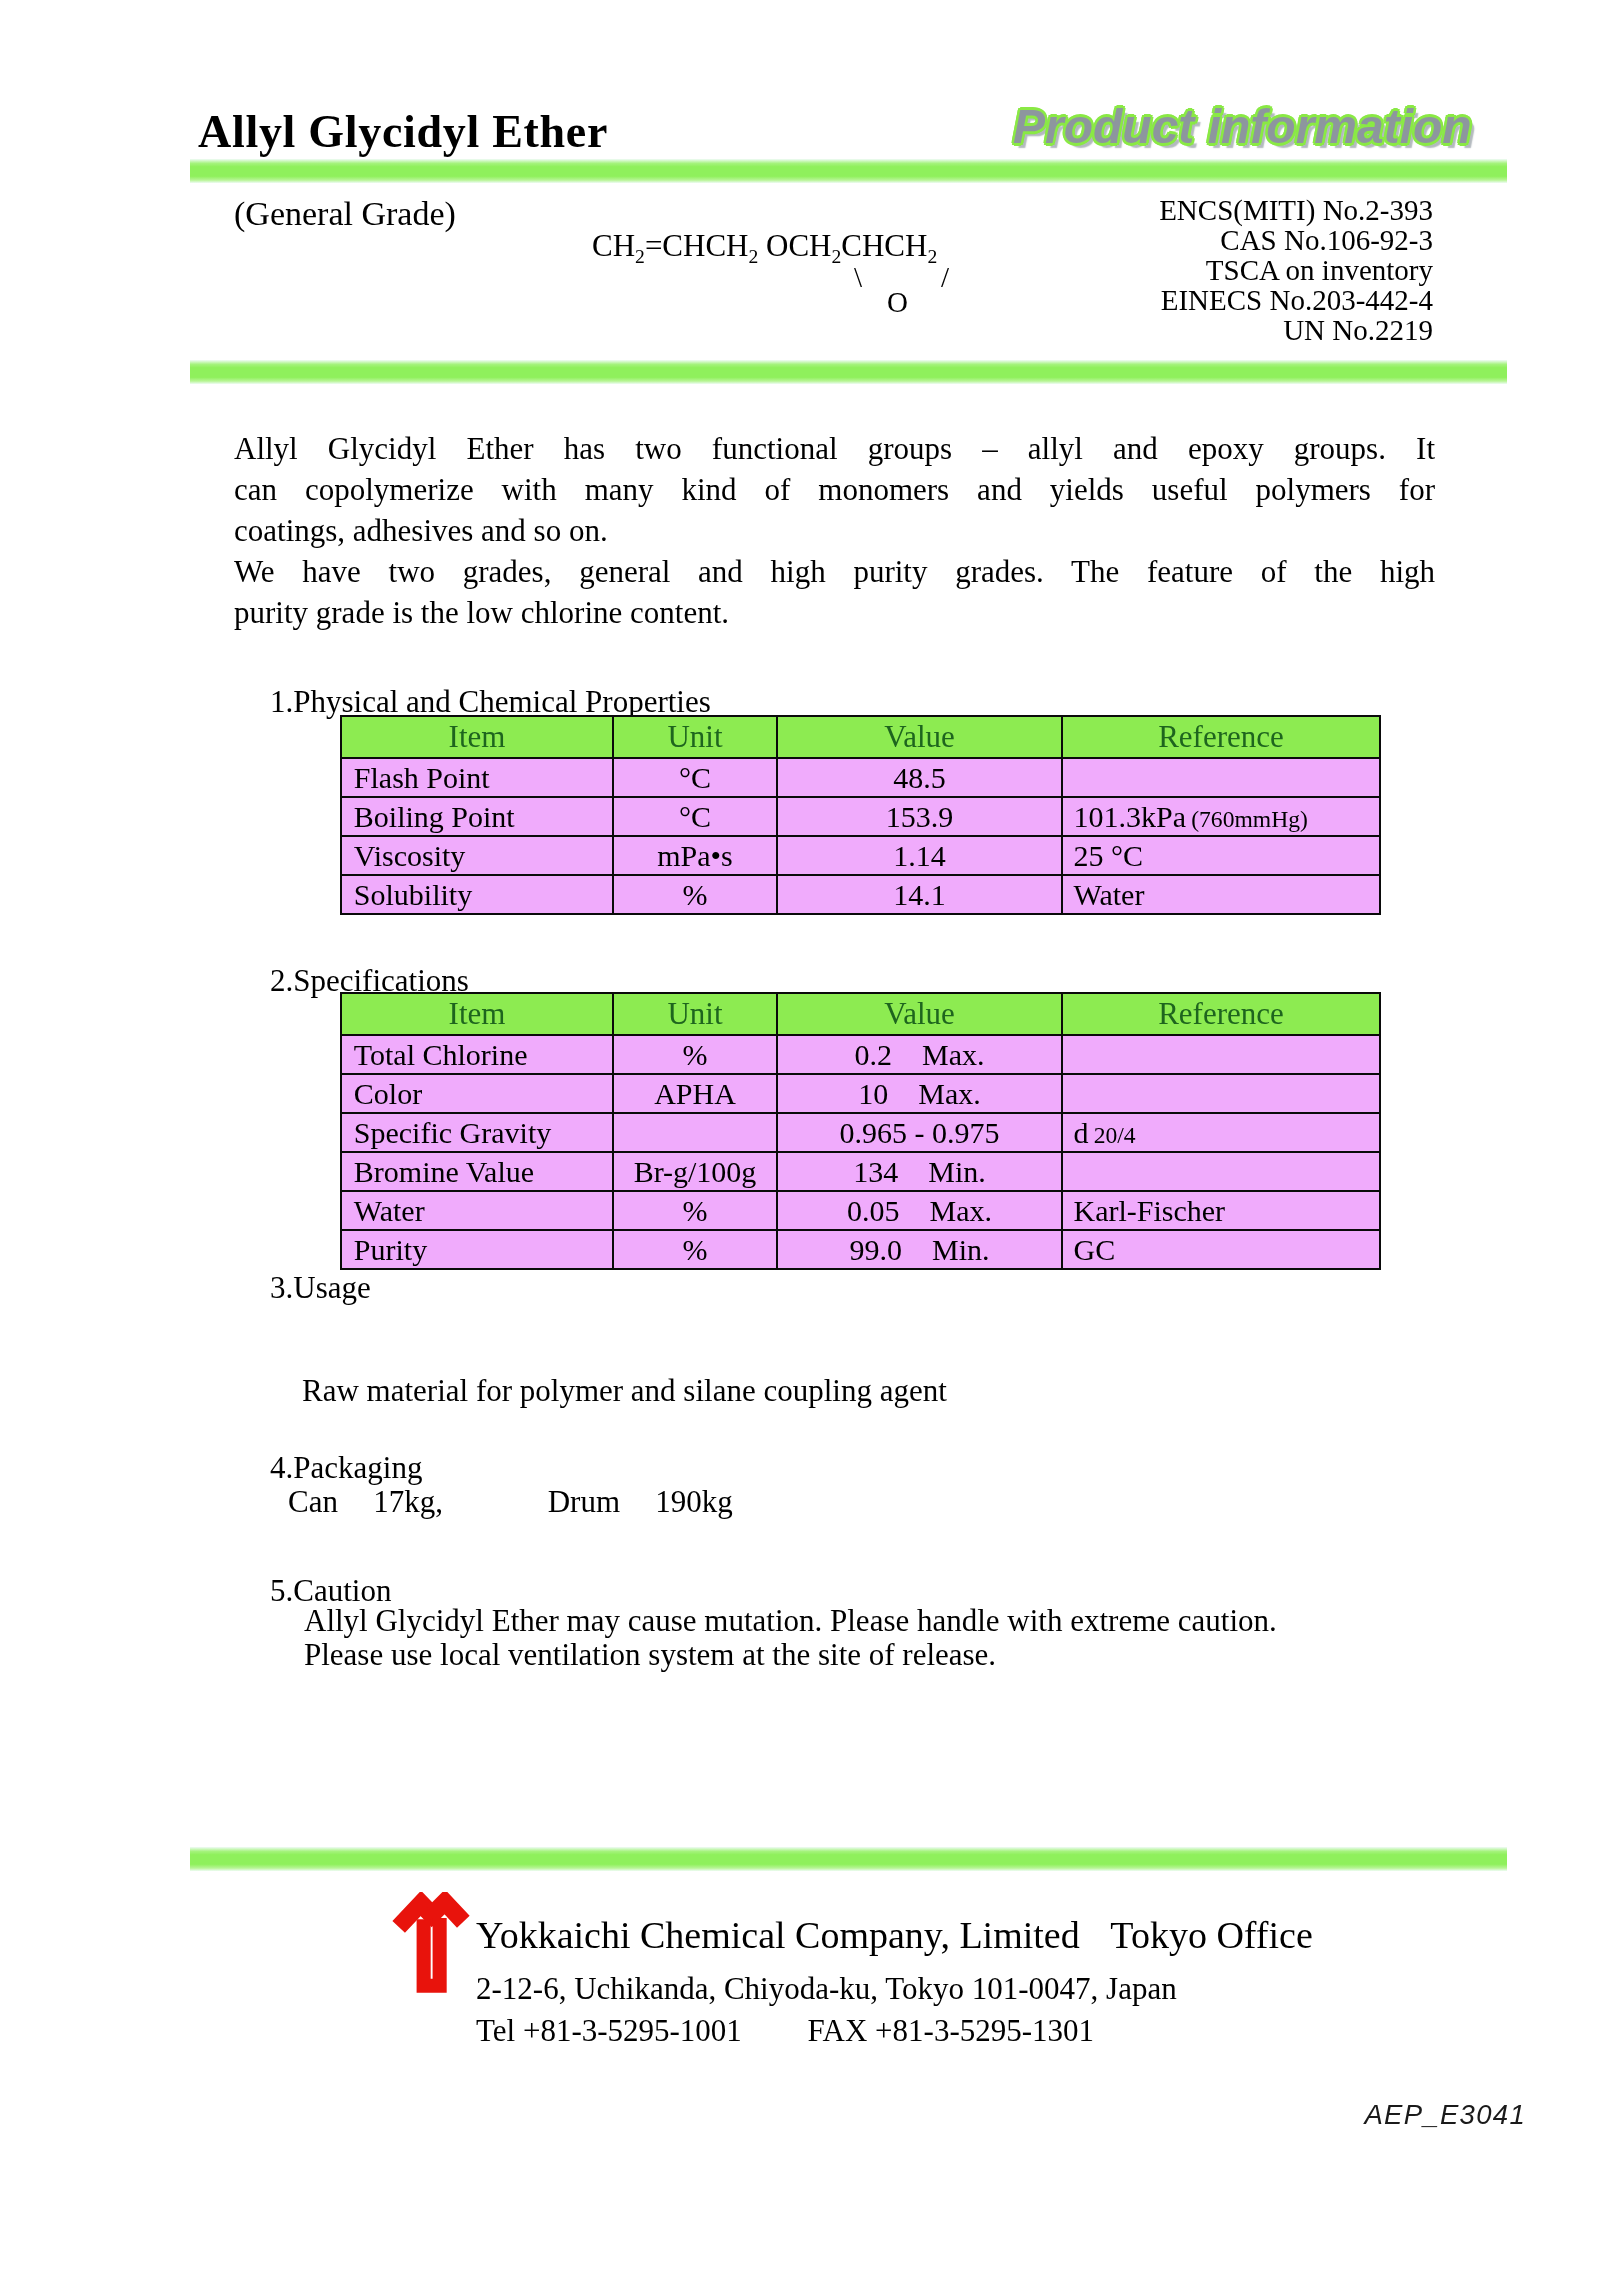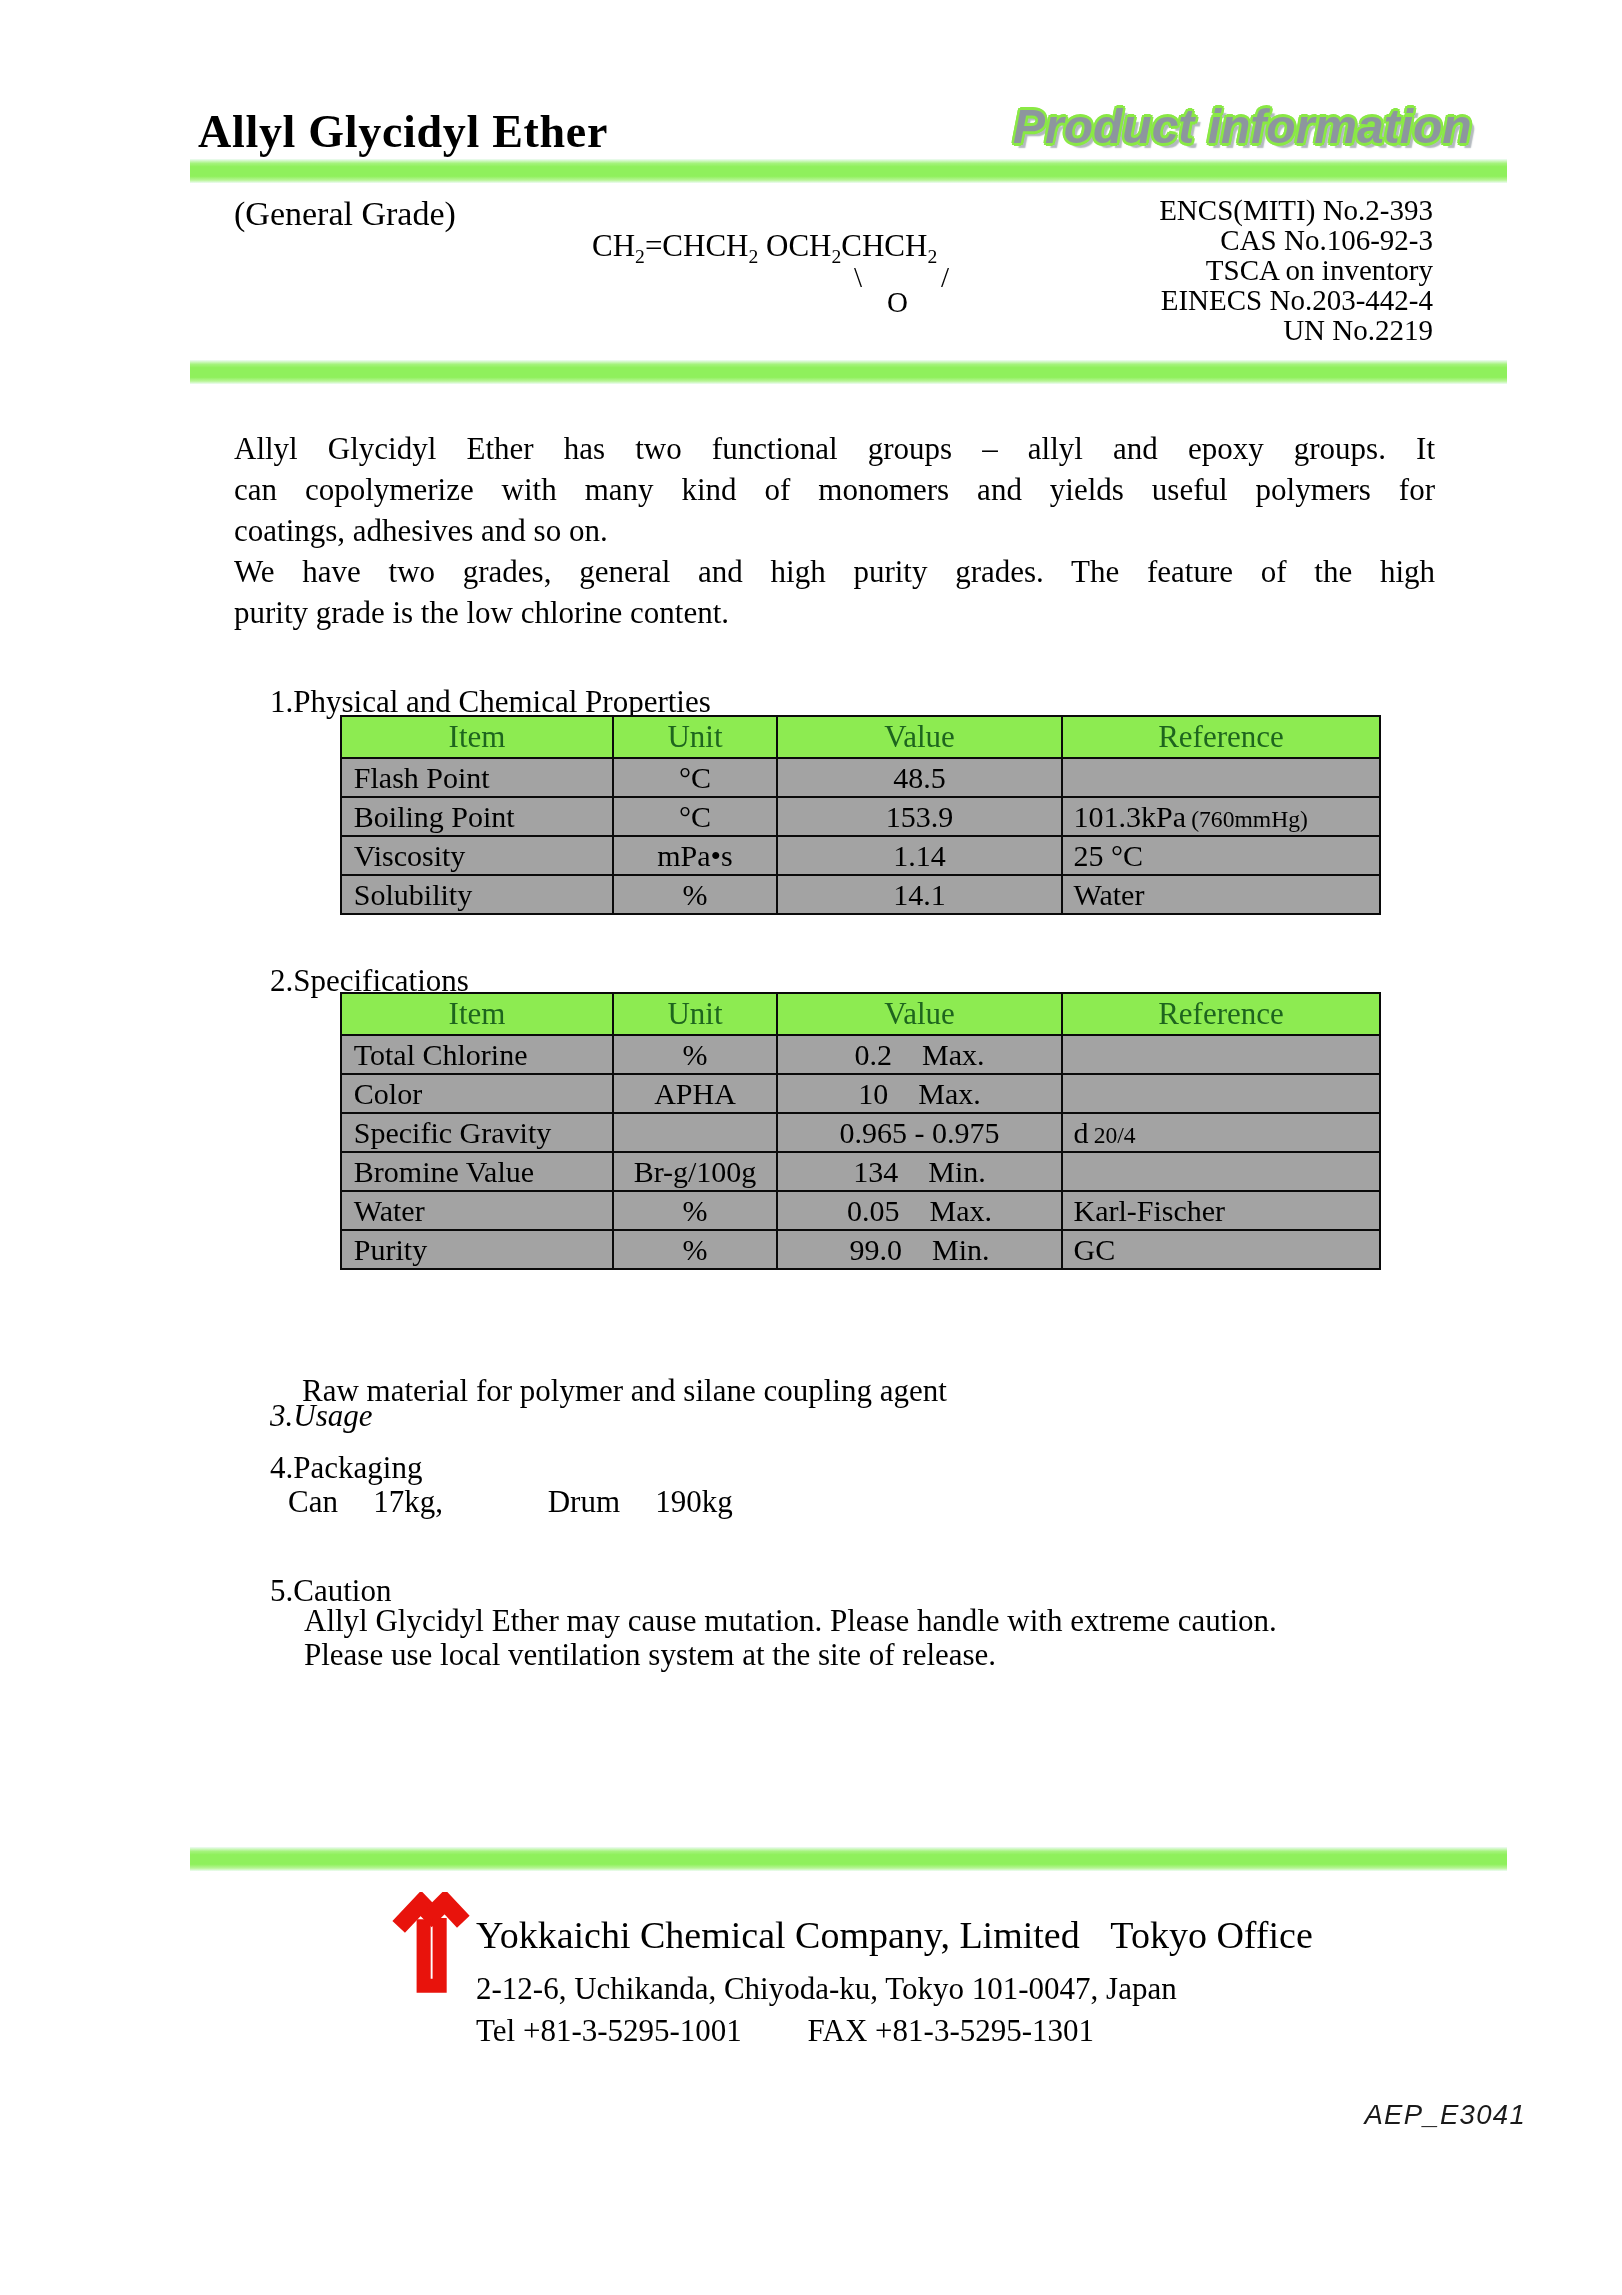--- a/index.html
+++ b/index.html
@@ -45,33 +45,33 @@
 
   
   .intro{left:234px;top:428px;width:1201px;font-size:31px;line-height:41px;}
   .jline{text-align:justify;text-align-last:justify;}
   .jline.last{text-align:left;text-align-last:left;}
 
   
   .sec-h{font-size:31px;}
   .sec1-h{left:270px;top:684px;}
   .sec2-h{left:270px;top:963px;}
-  .sec3-h{left:270px;top:1398px;font-style:italic;}
+  .sec3-h{left:270px;top:1270px;}
   .sec4-h{left:270px;top:1450px;}
   .sec5-h{left:270px;top:1573px;}
   .sec-body{font-size:31px;}
   .usage-body{left:302px;top:1373px;}
   .pack-body{left:288px;top:1484px;white-space:nowrap;}
   .pack-body .t2{margin-left:27.5px;}
   .pack-body .t3{margin-left:97px;}
   .pack-body .t4{margin-left:27.5px;}
   .caution-body{left:304px;top:1604px;line-height:34px;}
 
   
-  .dtable{border-collapse:collapse;background:#a3a3a3;}
+  .dtable{border-collapse:collapse;background:#f0abfc;}
   .dtable th{
     background:#8deb51;color:#1e651e;font-weight:normal;
     font-size:31px;height:38px;border:2px solid #0a0a0a;border-bottom-width:2.6px;
   }
   .dtable td{
     font-size:30px;height:37px;border:2px solid #0a0a0a;
     border-top-width:2.6px;border-bottom-width:2.6px;padding:0;
   }
   .dtable{border:2.6px solid #0a0a0a;}
   .t1{left:340px;top:715px;}

